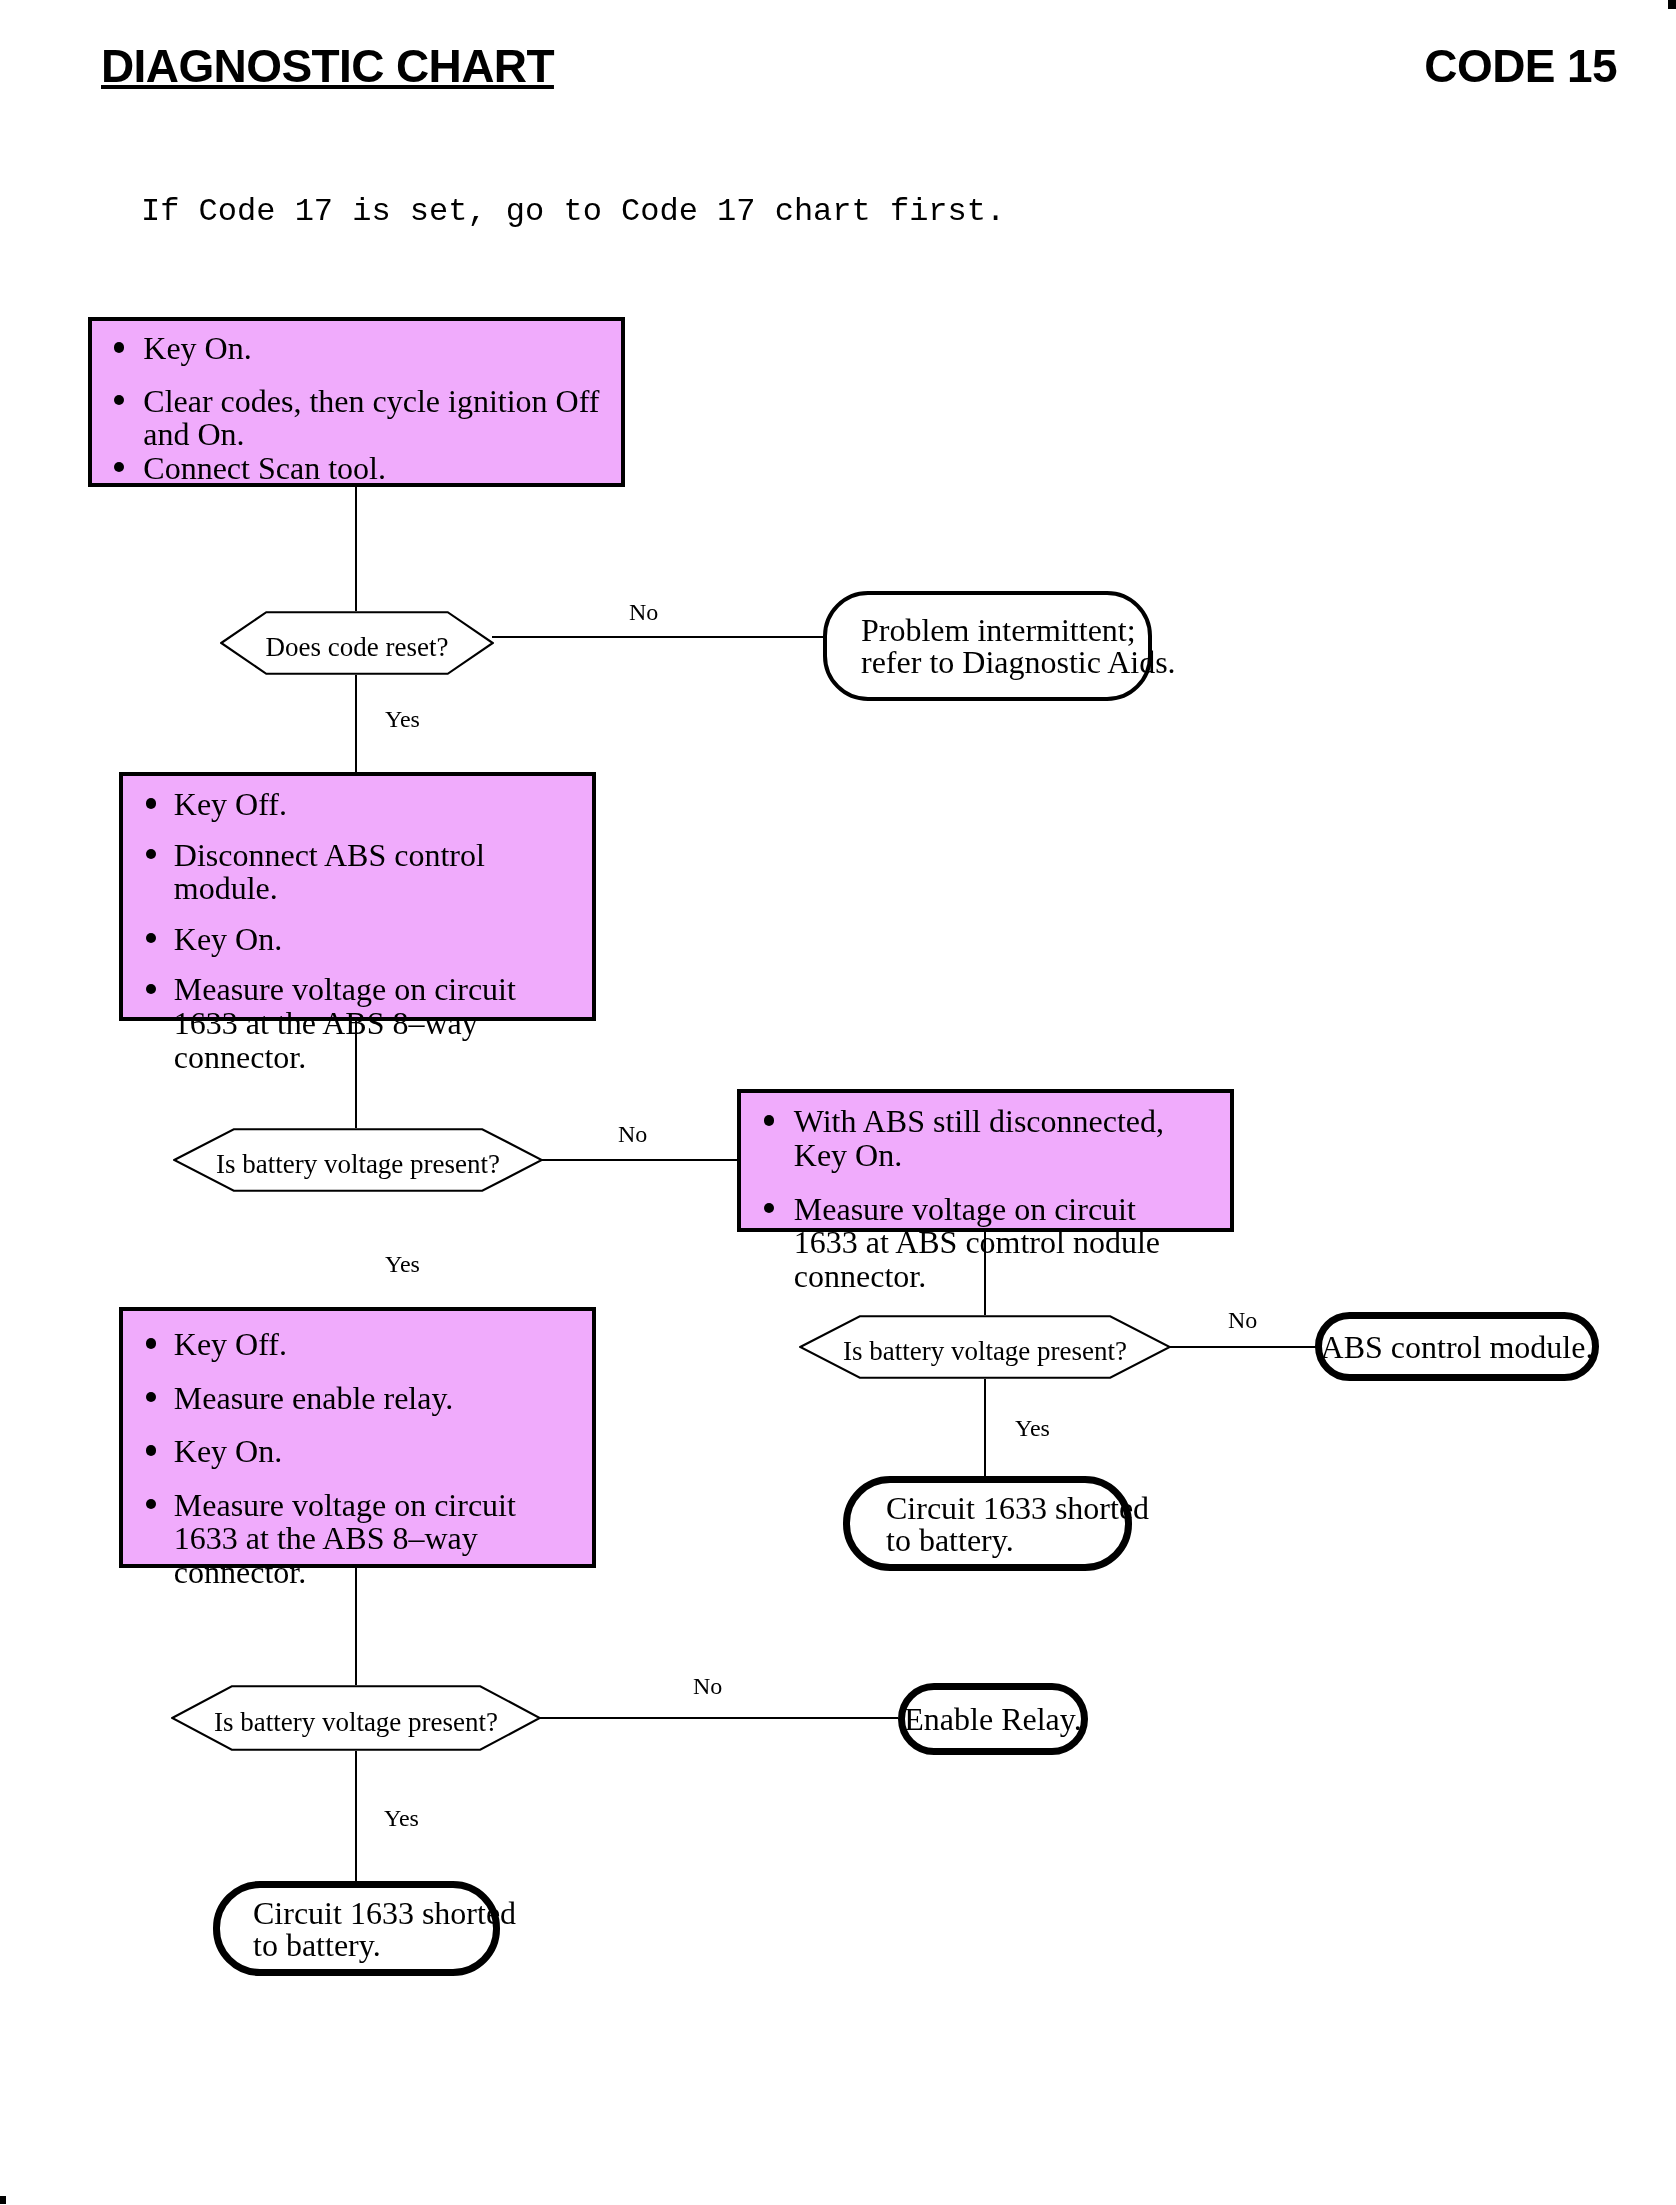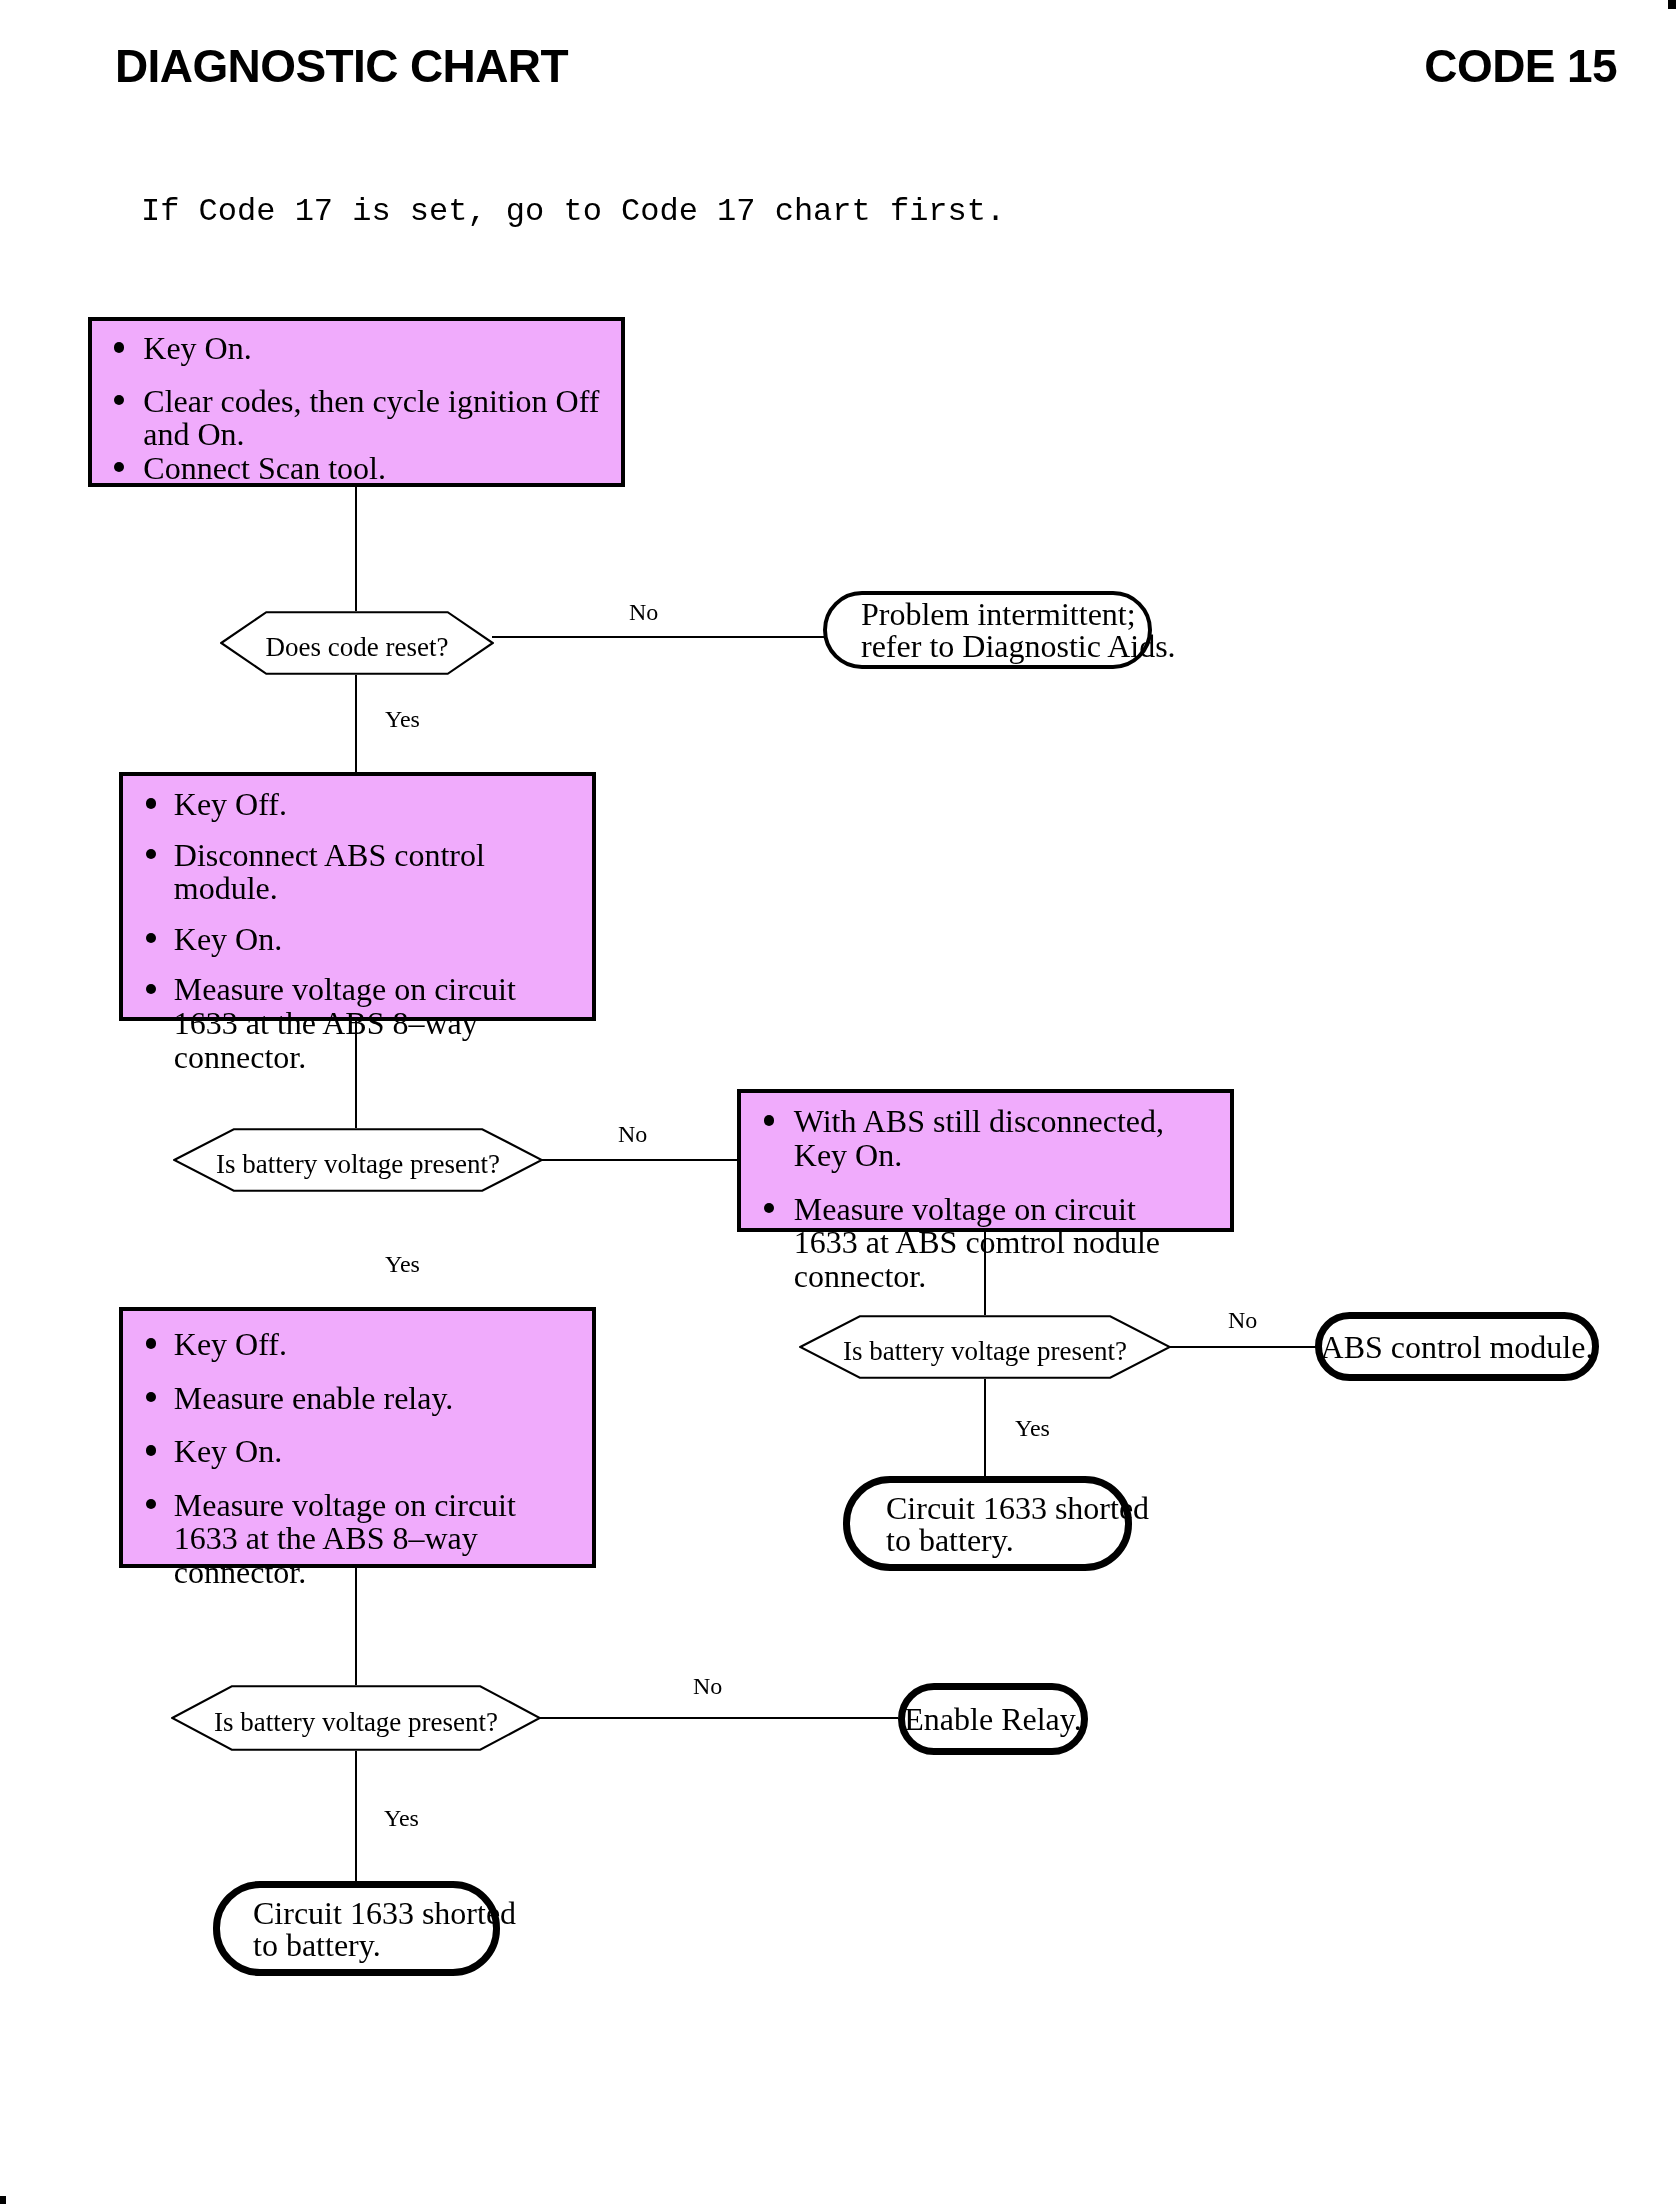--- a/index.html
+++ b/index.html
@@ -17,21 +17,21 @@
   .term{position:absolute;background:#fff;border:7.3px solid #000;box-sizing:border-box;display:flex;flex-direction:column;justify-content:center;font-size:32px;line-height:1.0;}
   .tline{white-space:nowrap;}
   .lbl{position:absolute;font-size:24px;white-space:nowrap;}
   .vline{position:absolute;width:1.8px;background:#000;}
   .hline{position:absolute;height:1.8px;background:#000;}
   .speck{position:absolute;background:#000;}
 </style>
 </head>
 <body>
 
-<div class="abs hdr" style="left:115px;top:39px;">DIAGNOSTIC CHART</div>
+<div class="abs hdr" style="left:101px;top:39px;text-decoration:underline;">DIAGNOSTIC CHART</div>
 <div class="abs hdr" style="right:59px;top:39px;">CODE 15</div>
 <div class="abs note" style="left:141px;top:193px;font-family:Liberation Mono, monospace;">If Code 17 is set, go to Code 17 chart first.</div>
 
 <div class="pbox" style="left:88px;top:317px;width:537px;height:170px;padding:11px 6px 0 22px;">
   <div class="brow" style="margin-bottom:19px;">
       <span class="dot"></span>
       <span class="btxt" style="margin-left:19px;">Key On.</span>
     </div>
   <div class="brow">
       <span class="dot"></span>
@@ -47,21 +47,21 @@
 
 <div class="hex" style="left:220px;top:611px;width:274px;height:64px;">
   <svg viewBox="0 0 450 105" preserveAspectRatio="none">
       <polygon points="2,52.5 76,2 374,2 448,52.5 374,103 76,103" fill="#ffffff" stroke="#000000" stroke-width="3.5"></polygon>
     </svg>
   <div class="hextxt">Does code reset?</div>
 </div>
 <div class="lbl" style="left:629px;top:599px;">No</div>
 <div class="hline" style="left:492px;top:636px;width:332px;"></div>
 
-<div class="term" style="left:823px;top:591px;width:329px;height:78px;border-width:4.9px;border-radius:45px;padding-left:34px;">
+<div class="term" style="left:823px;top:591px;width:329px;height:110px;border-width:4.9px;border-radius:45px;padding-left:34px;">
   <div class="tline">Problem intermittent;</div>
   <div class="tline">refer to Diagnostic Aids.</div>
 </div>
 
 <div class="lbl" style="left:385px;top:706px;">Yes</div>
 <div class="vline" style="left:355px;top:675px;height:97px;"></div>
 
 <div class="pbox" style="left:119px;top:772px;width:477px;height:249px;padding:12px 6px 0 22.5px;">
   <div class="brow" style="margin-bottom:17px;">
       <span class="dot"></span>

